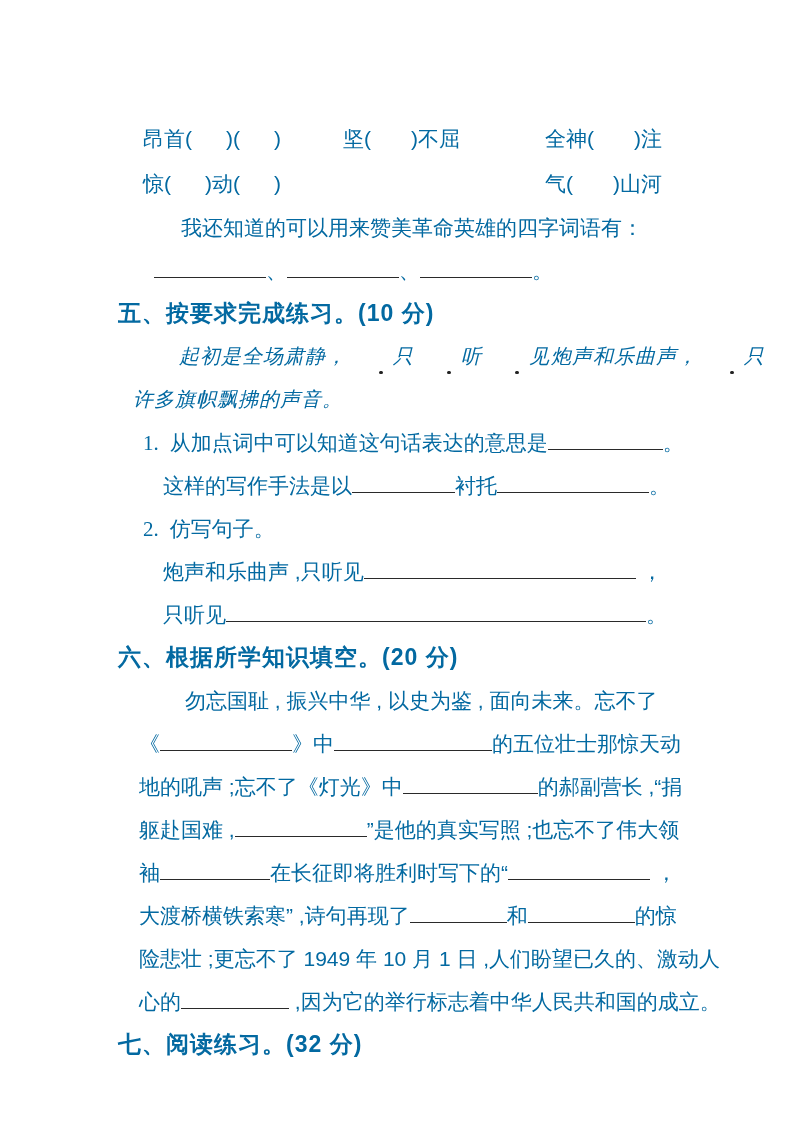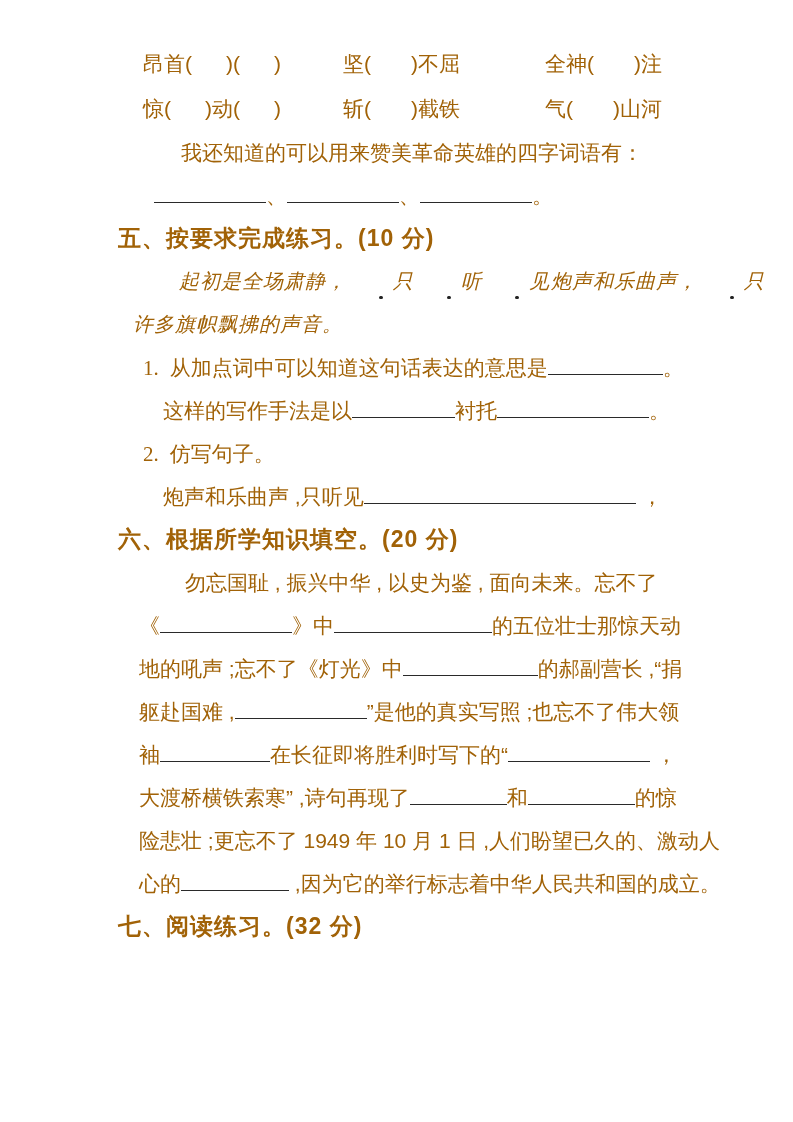--- a/index.html
+++ b/index.html
@@ -1,22 +1,22 @@
 <!DOCTYPE html>
 <html><head>
 <meta charset="utf-8">
 <style>
   * { margin:0; padding:0; box-sizing:border-box; }
   html,body { background:#ffffff; }
   .page {
     position:relative;
     width:793px; height:1122px;
     background:#ffffff;
-    color:#a16207;
-    padding:41px 36px 0 118px;
+    color:#0369a1;
+    padding:116px 36px 0 118px;
     font-family:"Liberation Sans","DejaVu Sans",sans-serif;
     font-size:21px;
     overflow:hidden;
   }
   .line { position:relative; height:43px; line-height:43px; white-space:nowrap; }
   .heading { font-weight:700; font-size:23px; letter-spacing:1px; }
   .body { margin-left:21px; }
   .first-indent { text-indent:42px; }
   .para-indent { text-indent:46px; }
   .blank-indent { text-indent:15px; }
@@ -47,32 +47,32 @@
 
 <div class="page">
   <div id="doc-root">
       <div class="line wordrow">
         <span class="wordcol" style="left: 25px;"><span>昂首(</span><span class="gap" style="width: 34px;"></span><span>)(</span><span class="gap" style="width: 34px;"></span><span>)</span></span>
         <span class="wordcol" style="left: 225px;"><span>坚(</span><span class="gap" style="width: 40px;"></span><span>)不屈</span></span>
         <span class="wordcol" style="left: 427px;"><span>全神(</span><span class="gap" style="width: 40px;"></span><span>)注</span></span>
       </div>
       <div class="line wordrow">
         <span class="wordcol" style="left: 25px;"><span>惊(</span><span class="gap" style="width: 34px;"></span><span>)动(</span><span class="gap" style="width: 34px;"></span><span>)</span></span>
-        <span class="wordcol" style="left: 225px;"><span>斩(</span><span class="gap" style="width: 40px;"></span><span>)截铁</span></span>
         <span class="wordcol" style="left: 427px;"><span>气(</span><span class="gap" style="width: 40px;"></span><span>)山河</span></span>
       </div>
       <div class="line body first-indent"><span>我还知道的可以用来赞美革命英雄的四字词语有：</span></div>
       <div class="line body blank-indent"><span class="blank" style="width: 112px;"></span><span>、</span><span class="blank" style="width: 112px;"></span><span>、</span><span class="blank" style="width: 112px;"></span><span>。</span></div>
       <div class="line heading"><span>五、按要求完成练习。(10 分)</span></div>
       <div class="line kai first-indent"><span>起初是全场肃静，</span><span class="emph"><span class="emch">只</span><span class="emch">听</span><span class="emch">见</span></span><span>炮声和乐曲声，</span><span class="emph"><span class="emch">只</span><span class="emch">听</span></span></div>
       <div class="line kai"><span>许多旗帜飘拂的声音。</span></div>
       <div class="line item"><span class="num">1.</span><span>从加点词中可以知道这句话表达的意思是</span><span class="blank" style="width: 115px;"></span><span>。</span></div>
       <div class="line item-cont"><span>这样的写作手法是以</span><span class="blank" style="width: 103px;"></span><span>衬托</span><span class="blank" style="width: 152px;"></span><span>。</span></div>
       <div class="line item"><span class="num">2.</span><span>仿写句子。</span></div>
       <div class="line item-cont"><span>炮声和乐曲声 ,只听见</span><span class="blank" style="width: 272px;"></span><span> ，</span></div>
+      <div class="line item-cont"><span>只听见</span><span class="blank" style="width: 420px;"></span><span>。</span></div>
       <div class="line heading"><span>六、根据所学知识填空。(20 分)</span></div>
       <div class="line body para-indent"><span>勿忘国耻 , 振兴中华 , 以史为鉴 , 面向未来。忘不了</span></div>
       <div class="line body"><span>《</span><span class="blank" style="width: 132px;"></span><span>》中</span><span class="blank" style="width: 158px;"></span><span>的五位壮士那惊天动</span></div>
       <div class="line body"><span>地的吼声 ;忘不了《灯光》中</span><span class="blank" style="width: 135px;"></span><span>的郝副营长 ,“捐</span></div>
       <div class="line body"><span>躯赴国难 ,</span><span class="blank" style="width: 132px;"></span><span>”是他的真实写照 ;也忘不了伟大领</span></div>
       <div class="line body"><span>袖</span><span class="blank" style="width: 110px;"></span><span>在长征即将胜利时写下的“</span><span class="blank" style="width: 142px;"></span><span> ，</span></div>
       <div class="line body"><span>大渡桥横铁索寒” ,诗句再现了</span><span class="blank" style="width: 97px;"></span><span>和</span><span class="blank" style="width: 107px;"></span><span>的惊</span></div>
       <div class="line body"><span>险悲壮 ;更忘不了 1949 年 10 月 1 日 ,人们盼望已久的、激动人</span></div>
       <div class="line body"><span>心的</span><span class="blank" style="width: 108px;"></span><span> ,因为它的举行标志着中华人民共和国的成立。</span></div>
       <div class="line heading"><span>七、阅读练习。(32 分)</span></div>

